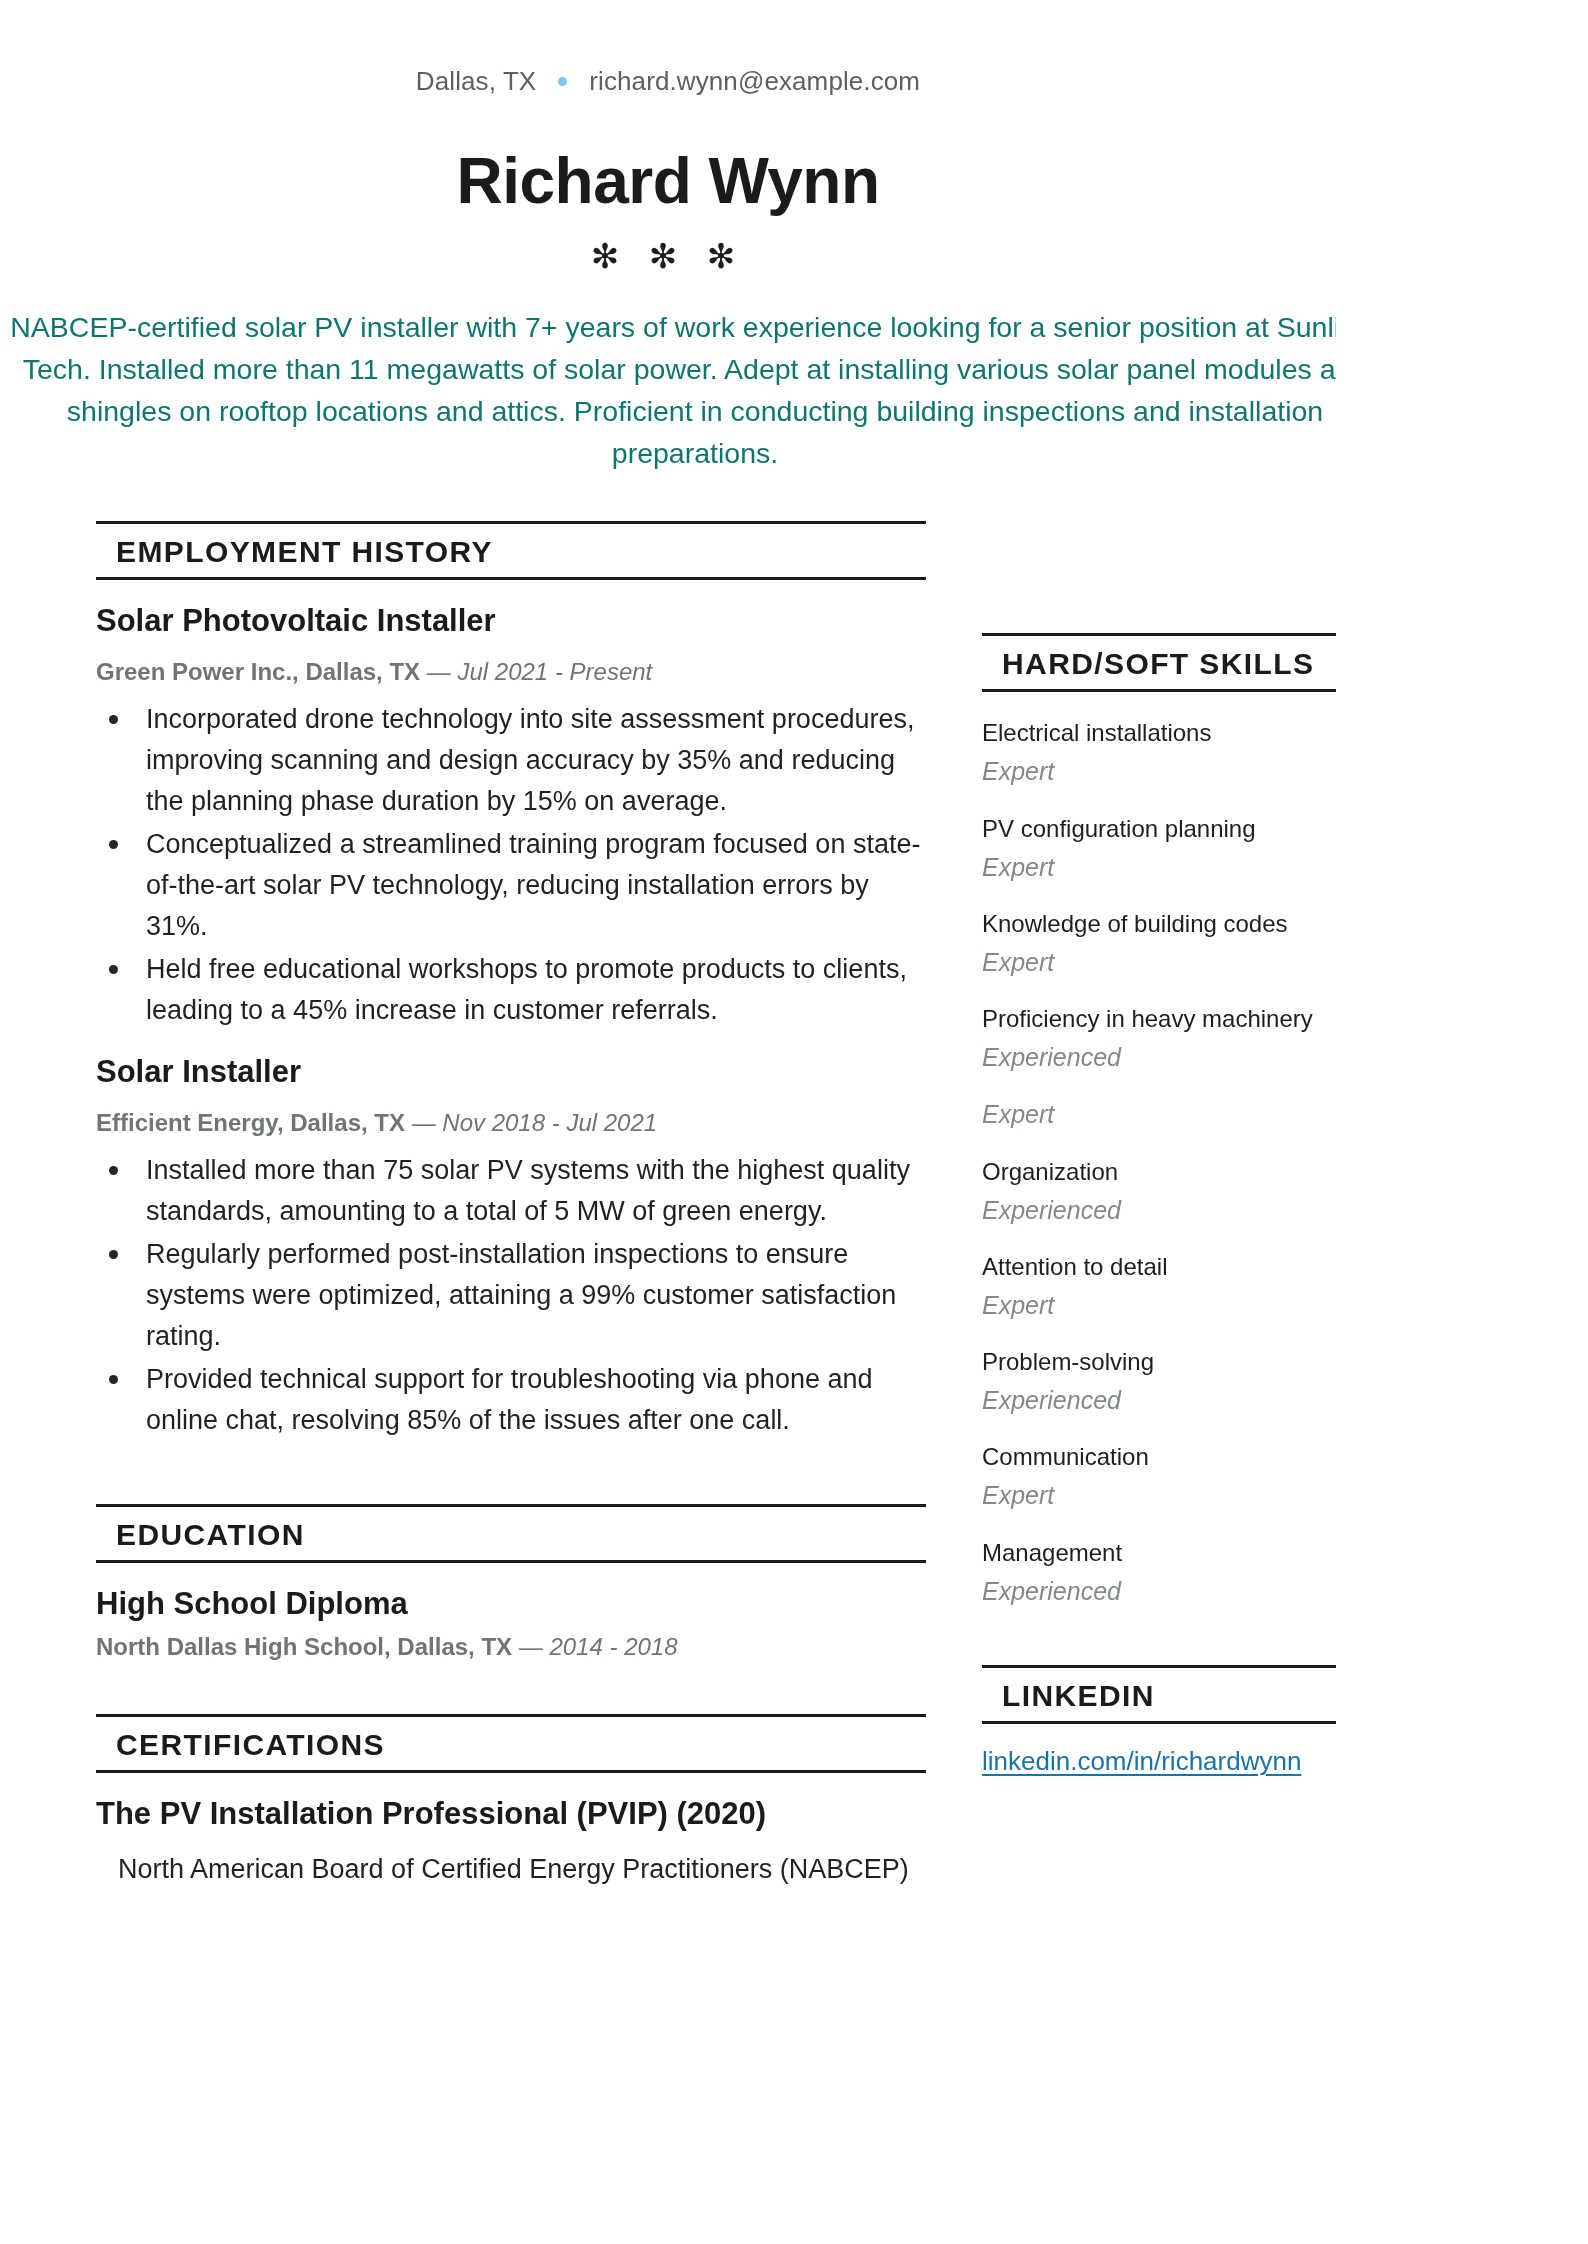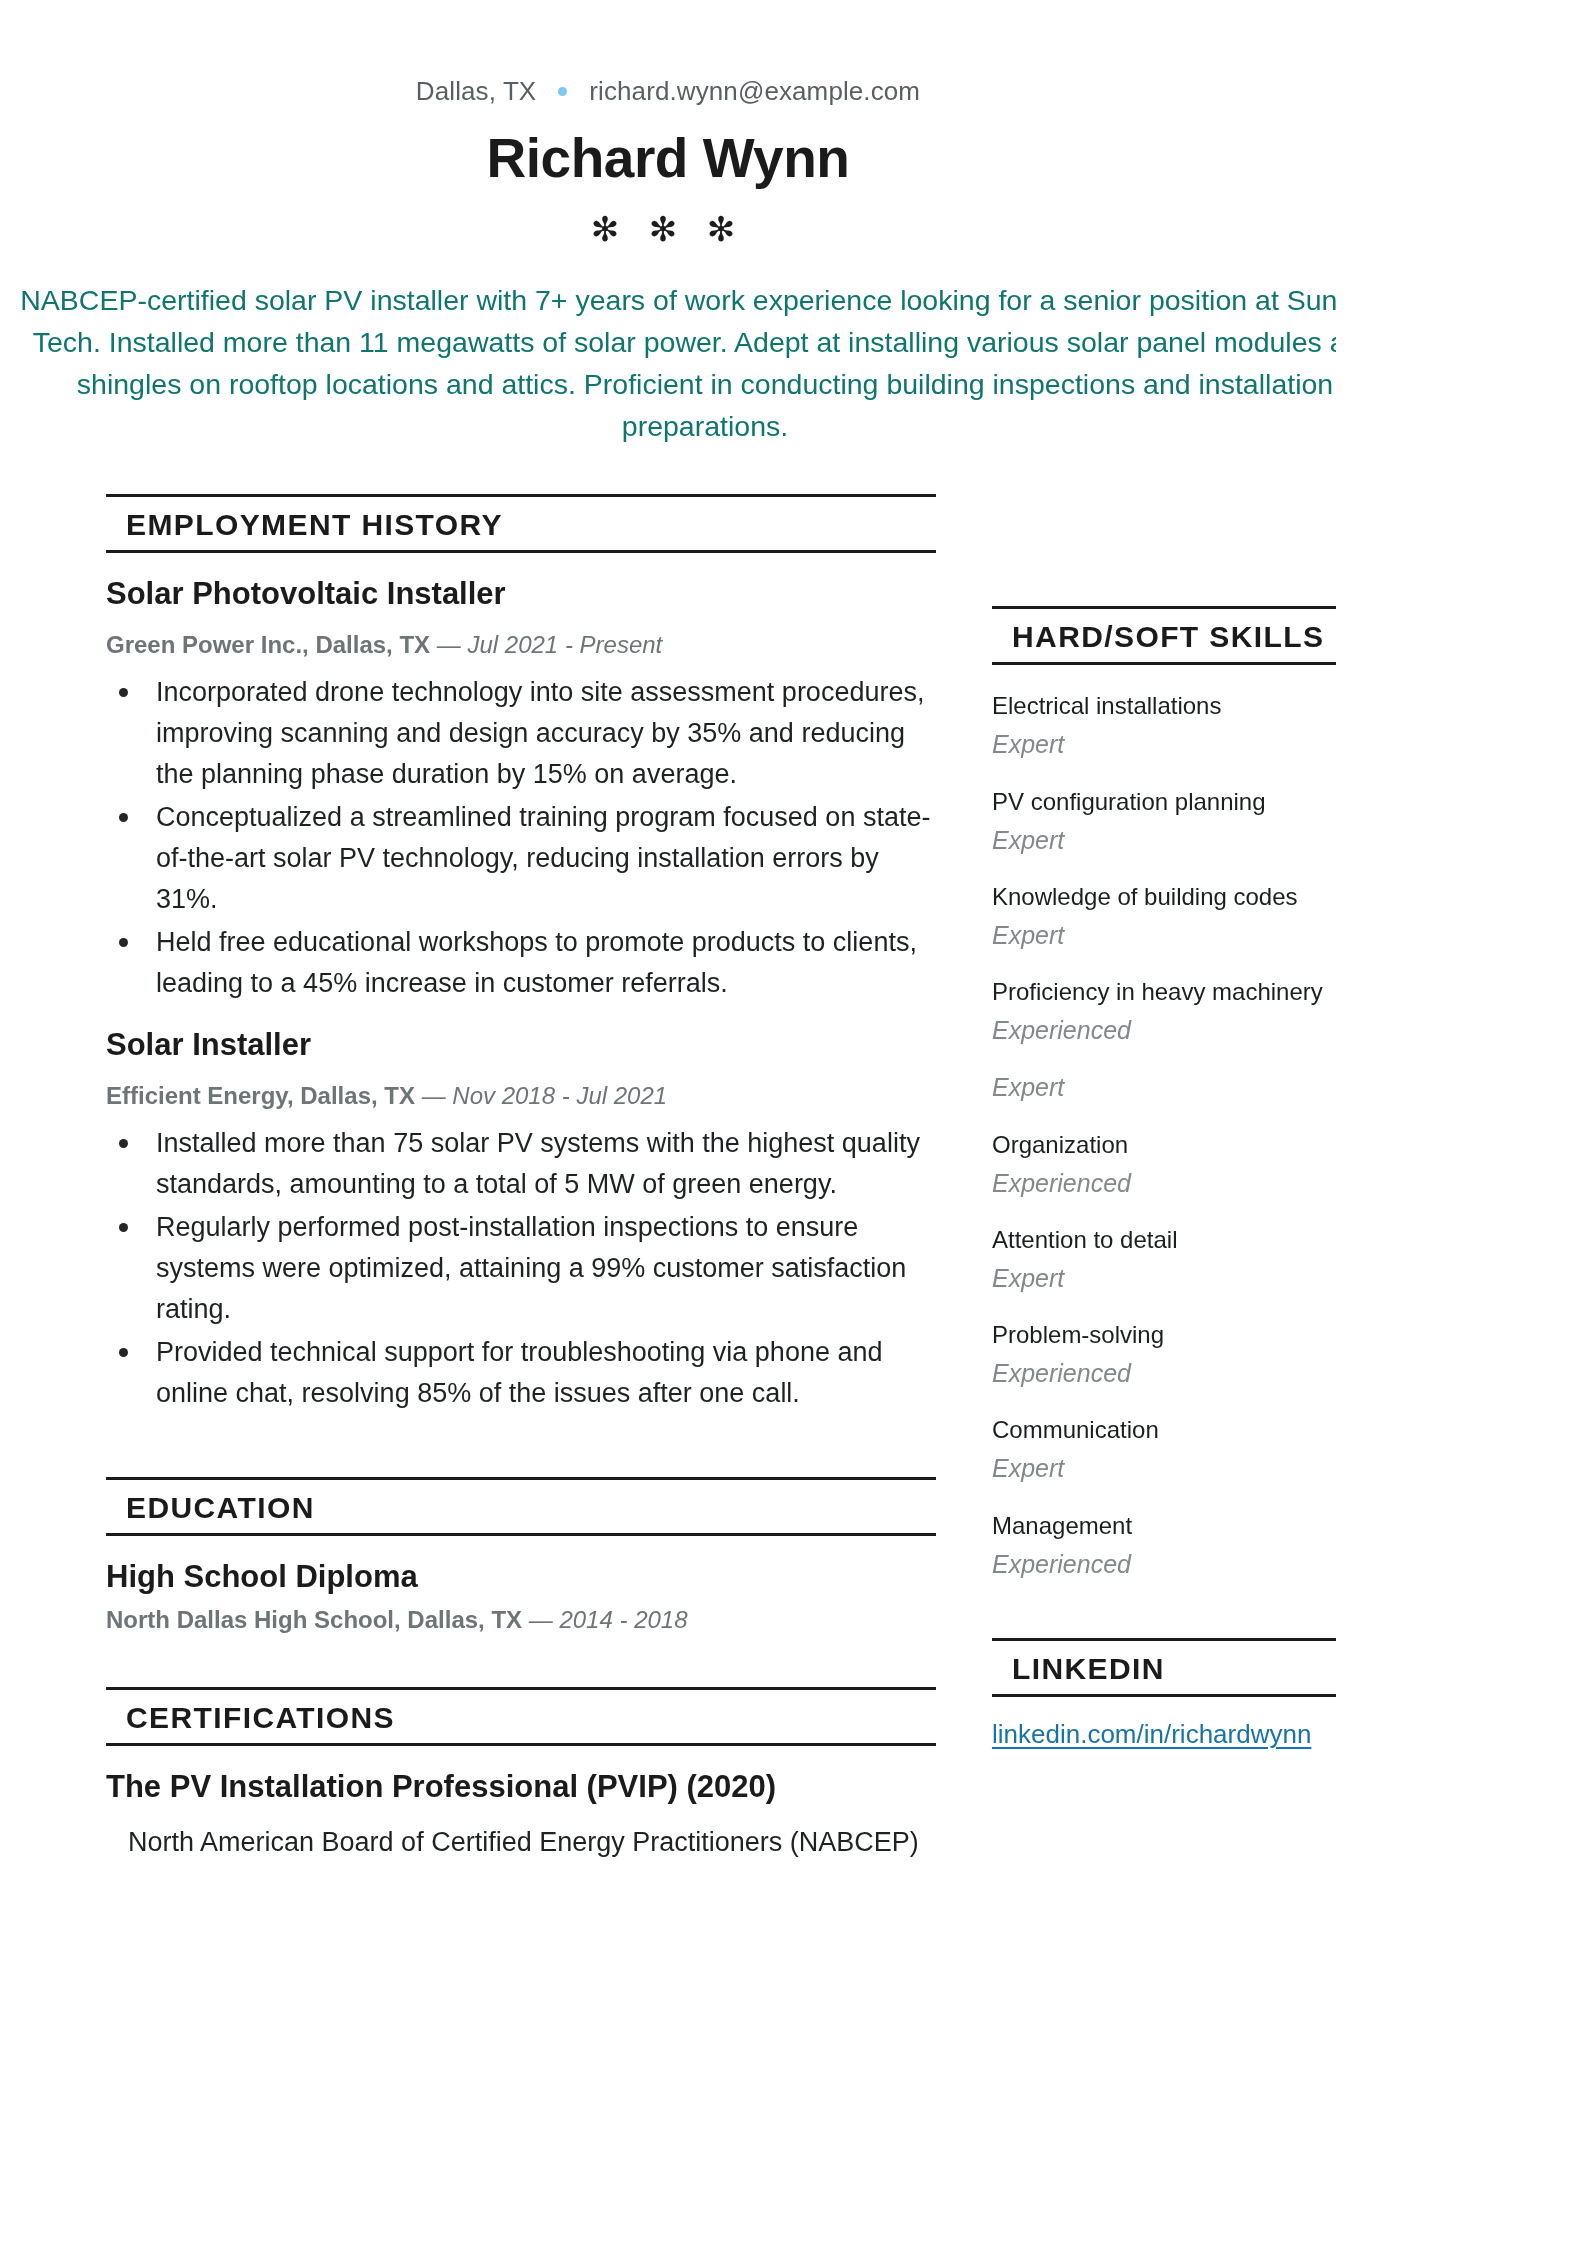--- a/index.html
+++ b/index.html
@@ -12,21 +12,21 @@
     height: 2244px;
     font-family: "Liberation Sans", sans-serif;
     color: #1a1a1a;
     -webkit-font-smoothing: antialiased;
   }
   .page {
     position: relative;
     width: 1336px;
     height: 2244px;
     box-sizing: border-box;
-    padding: 10px;
+    padding: 0;
     background: #ffffff;
     overflow: hidden;
   }
 
   
   .contact-line {
     display: flex;
     align-items: center;
     justify-content: center;
     gap: 22px;
@@ -44,25 +44,25 @@
     display: inline-block;
     flex: 0 0 auto;
   }
 
   
   .name {
     text-align: center;
     font-family: "Liberation Sans Narrow", "Liberation Sans", sans-serif;
     font-stretch: condensed;
     font-weight: 700;
-    font-size: 55px;
+    font-size: 64px;
     line-height: 1.0;
     letter-spacing: -0.5px;
     color: #1b1b1b;
-    margin-top: 24px;
+    margin-top: 52px;
   }
   .job-title {
     text-align: center;
     font-family: "Liberation Sans Narrow", "Liberation Sans", sans-serif;
     font-stretch: condensed;
     font-style: italic;
     font-weight: 400;
     font-size: 39px;
     color: #1d1d1d;
     margin-top: 12px;

